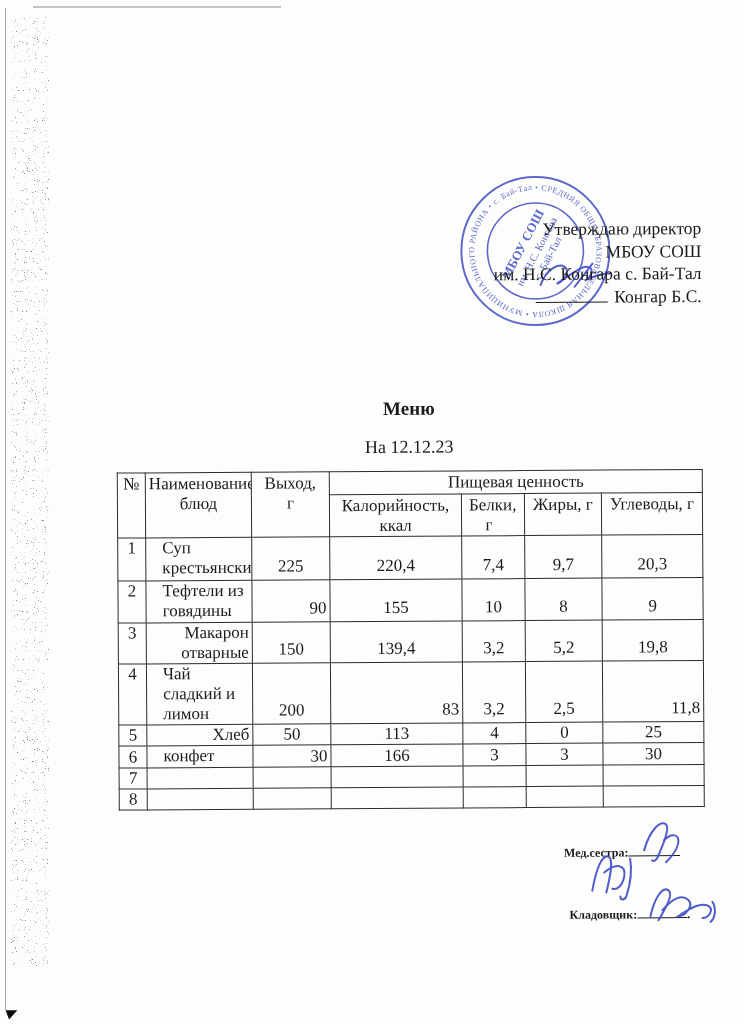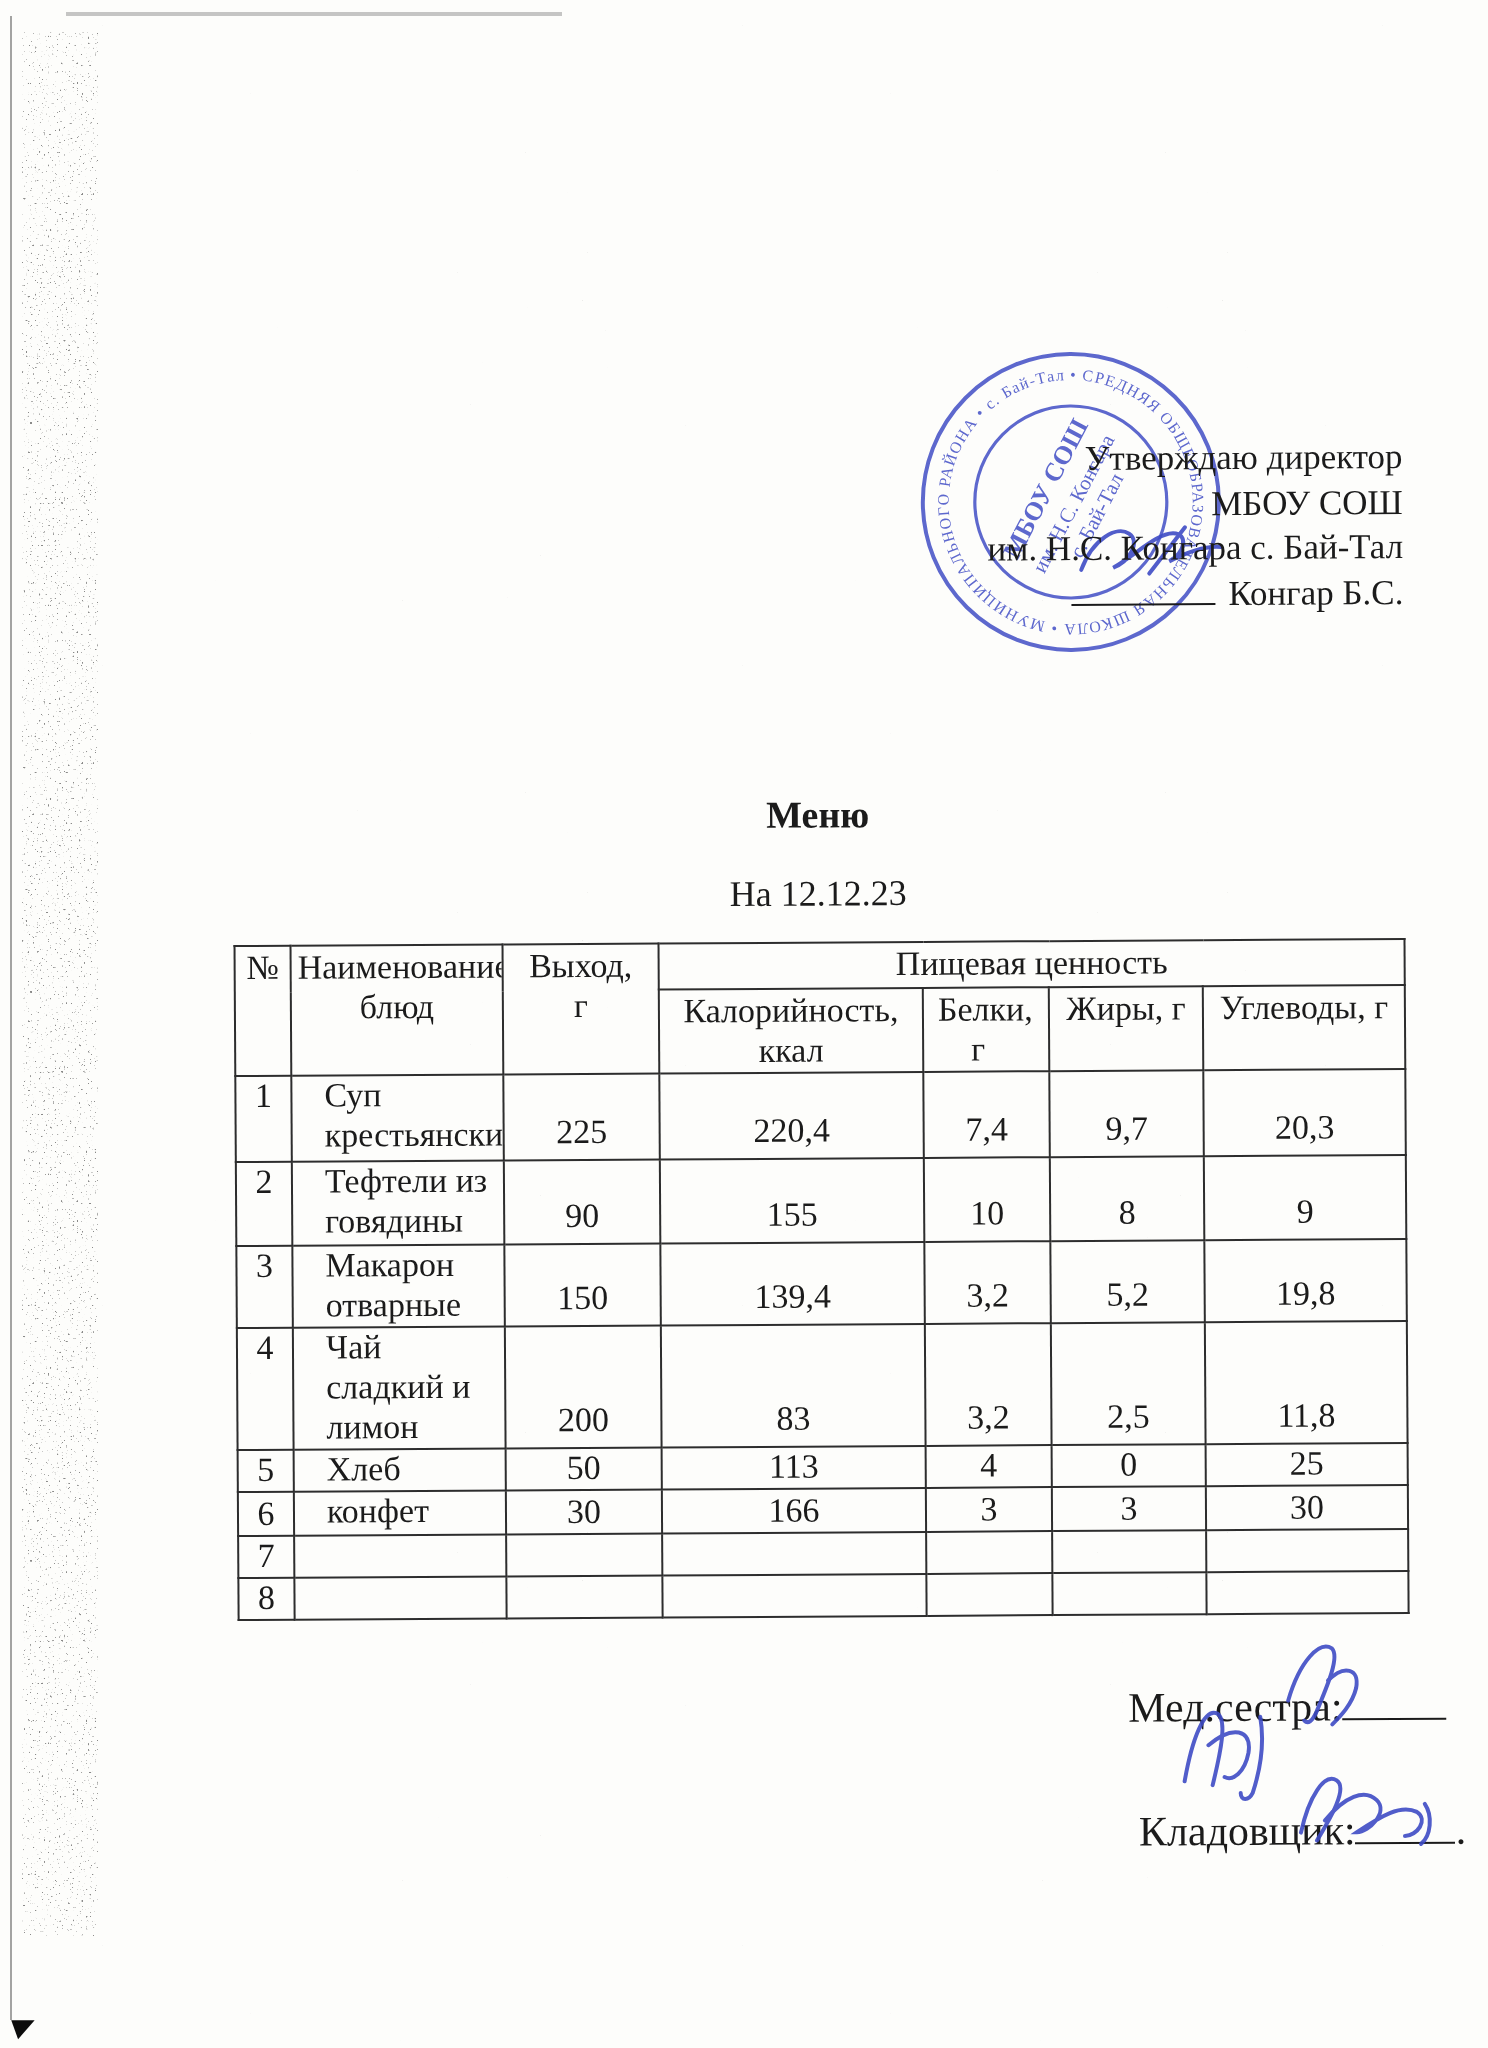--- a/index.html
+++ b/index.html
@@ -30,26 +30,26 @@
   
   table{position:absolute;left:117px;top:471px;width:585px;border-collapse:collapse;
     table-layout:fixed;font-size:17px;}
   th,td{border:1.5px solid #2d2d2d;padding:0 3px;line-height:1.18;overflow:hidden;}
   th{font-weight:normal;vertical-align:top;text-align:center;padding-top:1px;}
   .th-yield{padding:1px 8px 0 8px;}
   .th-protein{padding:1px 15px 0 7px;}
   tr.hh1{height:23px;} tr.hh2{height:38px;}
   tr.h43{height:43px;} tr.h42{height:42px;} tr.h40{height:40px;} tr.h36{height:36px;}
   tr.h21{height:21px;} tr.h22{height:22px;} tr.h20{height:20px;}
-  td.c{text-align:center;} td.l{text-align:center;margin-left:19px;}
+  td.c{text-align:center;} td.l{text-align:right;margin-left:19px;}
   td.top{vertical-align:top;} td.bot{vertical-align:bottom;padding-bottom:3px;} td.mid{vertical-align:middle;}
   td.name{text-align:left;vertical-align:top;padding-left:16px;}
-  td.nc{text-align:left;}
-  
-  .sig-row{position:absolute;font-size:21px;white-space:nowrap;}
+  td.nc{text-align:right;}
+  
+  .sig-row{position:absolute;font-size:12px;white-space:nowrap;font-weight:bold;}
   .sig-line{display:inline-block;border-bottom:1.4px solid #1b1b1b;height:14px;}
   .scribble{position:absolute;}
 </style>
 </head>
 <body>
 
 <div class="doc">
 
   <div class="edge-line"></div>
   <div class="top-line"></div>

